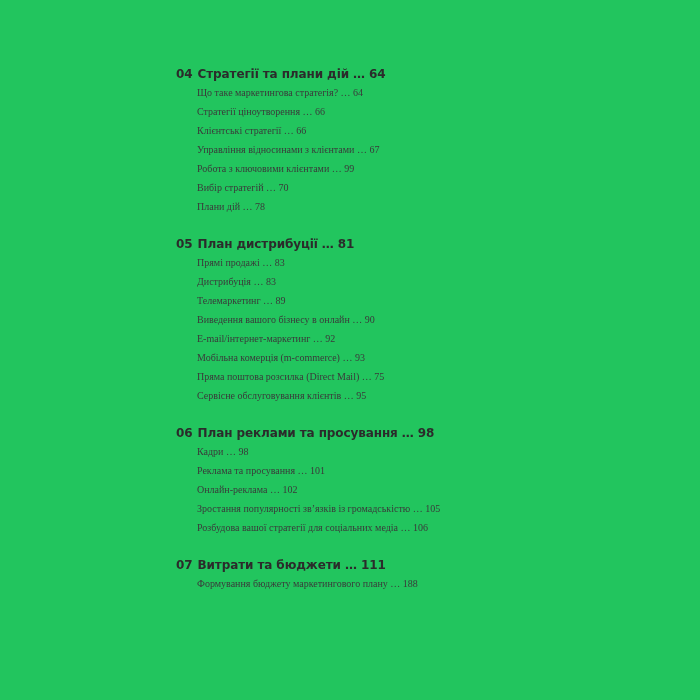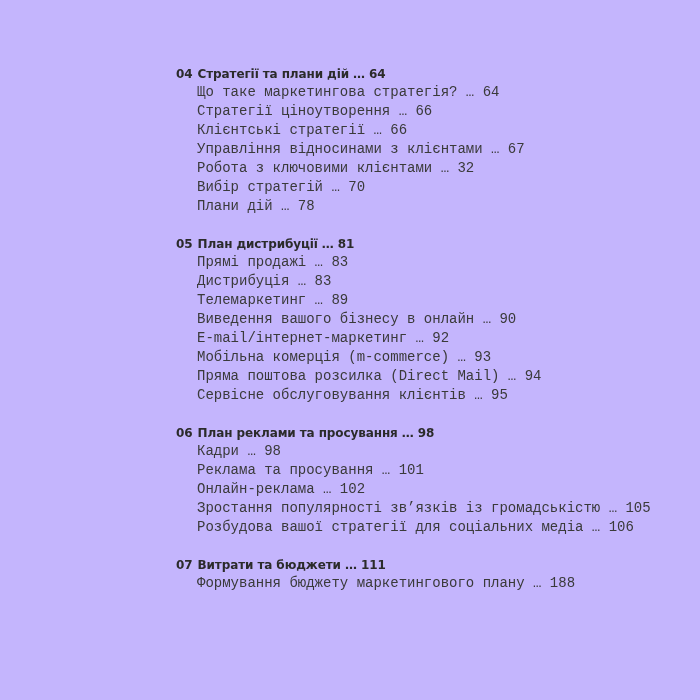--- a/index.html
+++ b/index.html
@@ -4,39 +4,39 @@
   <style>
     html, body { margin: 0; padding: 0; }
     body {
       width: 700px; height: 700px; overflow: hidden;
       background: #fdfdfb;
       position: relative;
       color: #2a2a2a;
     }
     .page {
       position: absolute; left: 0; top: 0; width: 700px; height: 700px;
-      background: #c4b5fd;
+      background: #22c55e;
     }
     .toc {
       position: absolute; left: 176px; top: 65px; width: 420px;
     }
     .section { margin-bottom: 19px; }
     .heading {
       font-family: "DejaVu Sans", sans-serif;
       font-weight: bold;
       font-size: 12px;
       line-height: 18px;
       color: #2b2b2b;
       white-space: nowrap;
       letter-spacing: -0.1px;
     }
     .heading .num { margin-right: 5px; }
     .item {
-      font-family: Liberation Mono, monospace;
-      font-size: 14px;
+      font-family: Liberation Serif, serif;
+      font-size: 10px;
       line-height: 19px;
       padding-left: 21px;
       color: #3a3a3a;
       white-space: nowrap;
     }
     .item .cont { display: block; padding-left: 12px; }
   </style>
 </head>
 <body>
 
@@ -44,36 +44,36 @@
   <div class="toc">
 
     <div class="section">
       <div class="heading">
         <span class="num">04</span><span>Стратегії та плани дій … 64</span>
       </div>
       <div class="item">Що таке маркетингова стратегія? … 64</div>
       <div class="item">Стратегії ціноутворення … 66</div>
       <div class="item">Клієнтські стратегії … 66</div>
       <div class="item">Управління відносинами з клієнтами … 67</div>
-      <div class="item">Робота з ключовими клієнтами … 32</div>
+      <div class="item">Робота з ключовими клієнтами … 99</div>
       <div class="item">Вибір стратегій … 70</div>
       <div class="item">Плани дій … 78</div>
     </div>
 
     <div class="section">
       <div class="heading">
         <span class="num">05</span><span>План дистрибуції … 81</span>
       </div>
       <div class="item">Прямі продажі … 83</div>
       <div class="item">Дистрибуція … 83</div>
       <div class="item">Телемаркетинг … 89</div>
       <div class="item">Виведення вашого бізнесу в онлайн … 90</div>
       <div class="item">E-mail/інтернет-маркетинг … 92</div>
       <div class="item">Мобільна комерція (m-commerce) … 93</div>
-      <div class="item">Пряма поштова розсилка (Direct Mail) … 94</div>
+      <div class="item">Пряма поштова розсилка (Direct Mail) … 75</div>
       <div class="item">Сервісне обслуговування клієнтів … 95</div>
     </div>
 
     <div class="section">
       <div class="heading">
         <span class="num">06</span><span>План реклами та просування … 98</span>
       </div>
       <div class="item">Кадри … 98</div>
       <div class="item">Реклама та просування … 101</div>
       <div class="item">Онлайн-реклама … 102</div>

